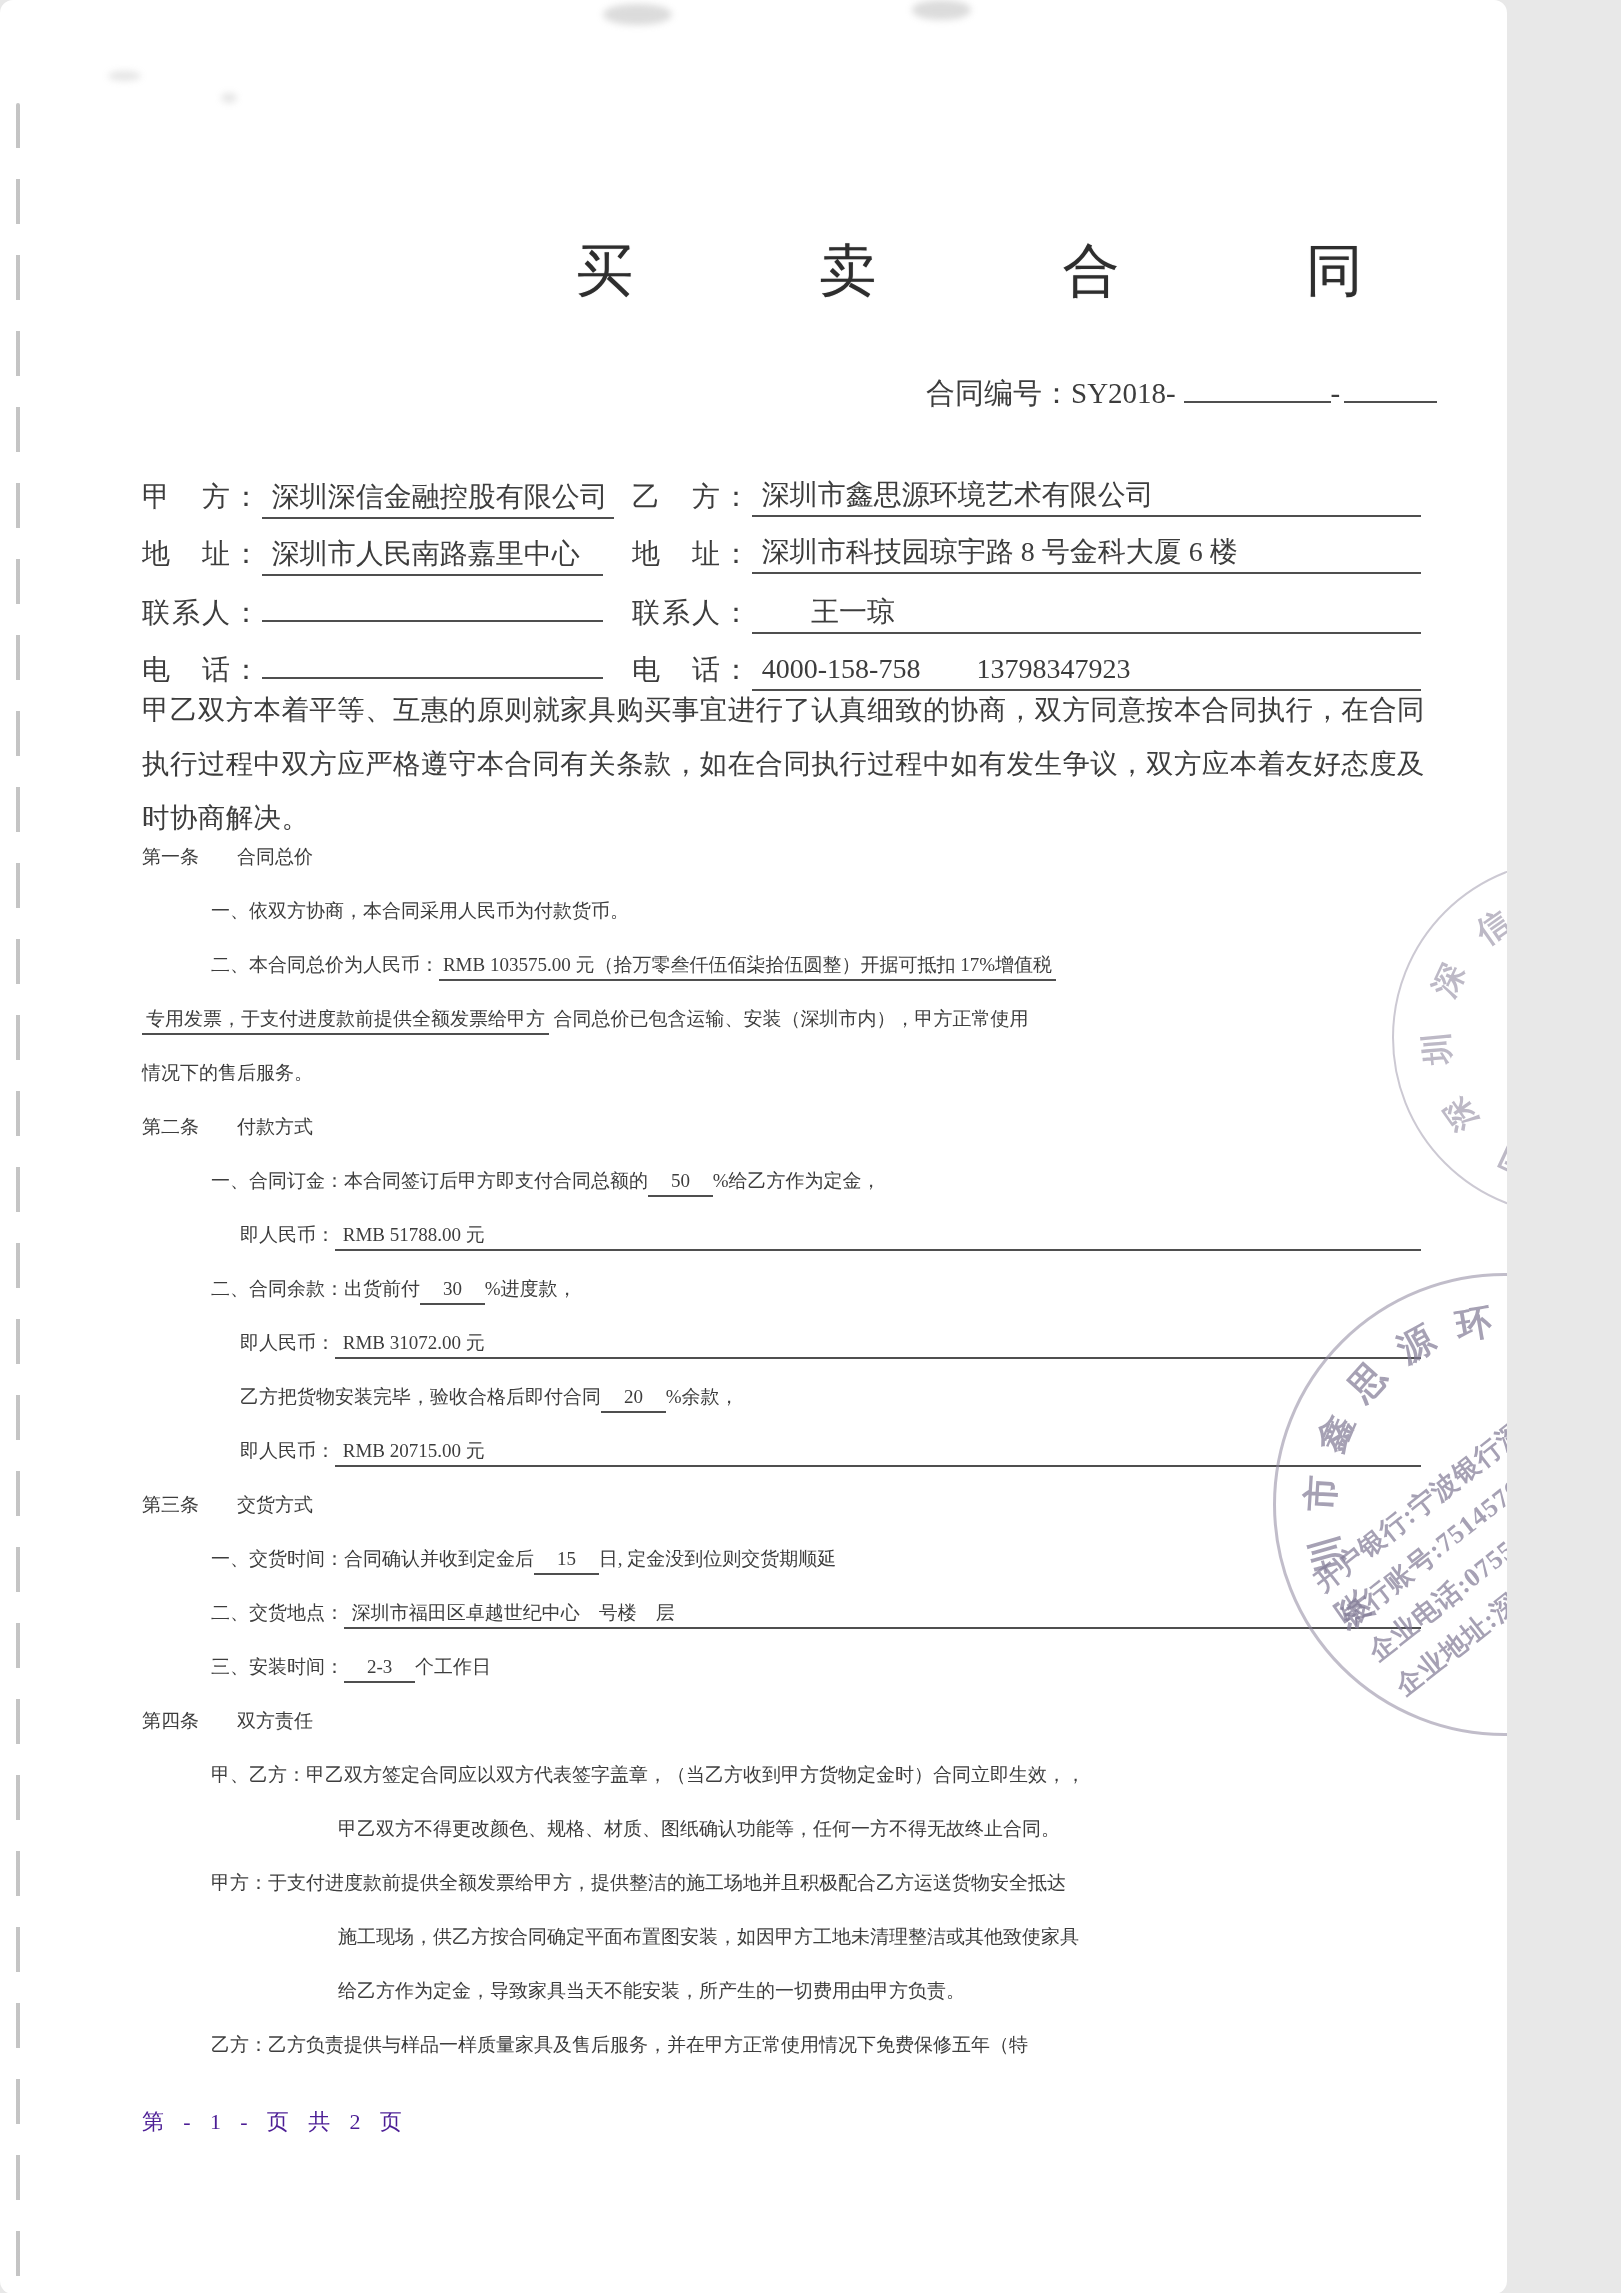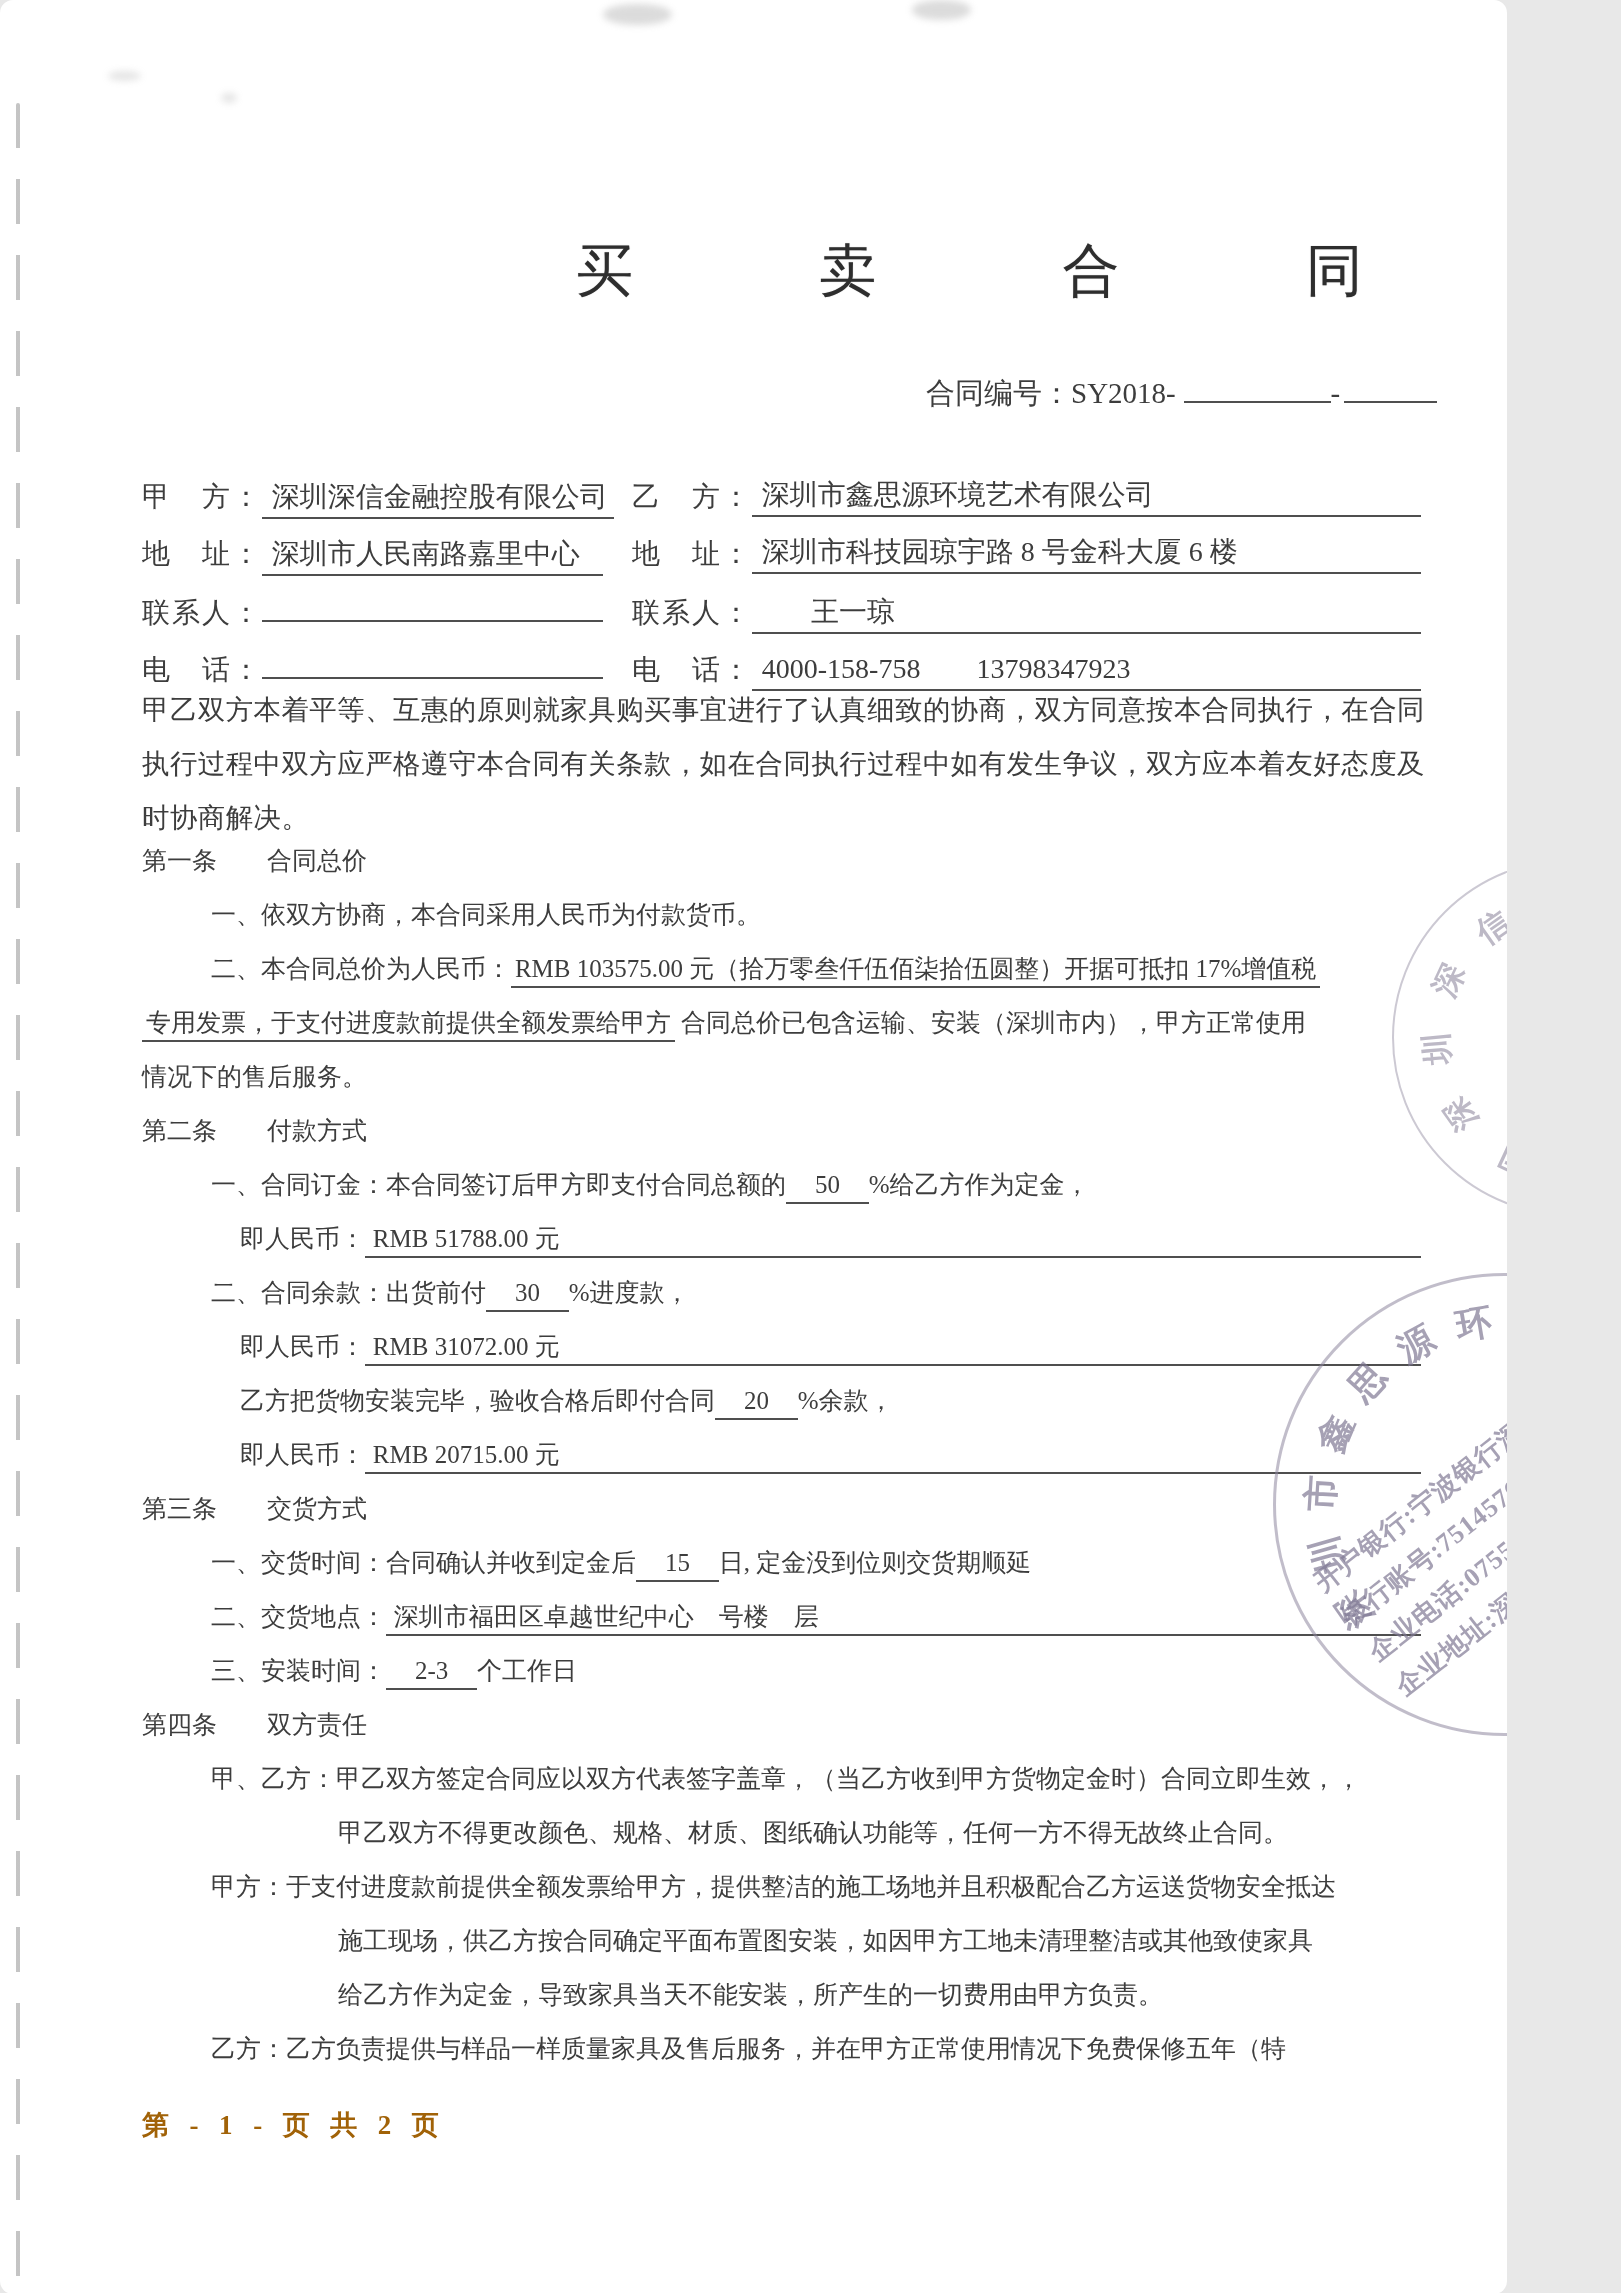--- a/index.html
+++ b/index.html
@@ -41,27 +41,27 @@
   .parties{position:absolute;left:142px;top:476px;width:1279px;}
   .party-row{display:flex;height:57px;align-items:baseline;font-size:28px;}
   .pcol-a{display:flex;width:461px;align-items:baseline;}
   .pcol-b{display:flex;flex:1;margin-left:29px;align-items:center;}
   .plabel{white-space:nowrap;letter-spacing:2px;}
   .pvalue{flex:1;border-bottom:2px solid #4f4f4f;white-space:nowrap;padding:0 5.9px 1px 9.8px;min-height:29px;}
 
   .preamble{position:absolute;left:142px;top:692px;width:1286px;font-size:27.4px;}
   .preamble div{height:54px;white-space:nowrap;letter-spacing:0.5px;}
 
-  #clauses{position:absolute;left:142px;top:844px;width:1279px;font-size:25px;}
+  #clauses{position:absolute;left:142px;top:844px;width:1279px;font-size:19px;}
   .line{display:flex;align-items:baseline;height:54px;white-space:nowrap;}
   .seg{white-space:pre;}
   .seg.u{border-bottom:2px solid #4f4f4f;padding:0 3.9px 1px 3.9px;}
   .seg.fill{flex:1;border-bottom:2px solid #4f4f4f;padding:0 3.9px 1px 7.8px;}
 
-  .footer{position:absolute;left:142px;top:2107px;font-size:27px;letter-spacing:6.9px;color:#a16207;font-weight:bold;}
+  .footer{position:absolute;left:142px;top:2107px;font-size:22px;letter-spacing:6.9px;color:#4c1d95;}
 
   
   .stamp{position:absolute;border-radius:50%;}
   .stamp-a{
     left:1392px;top:859px;width:353px;height:353px;
     border:2.9px solid rgba(142,136,158,.45);
     color:rgba(134,128,152,.55);
   }
   .stamp-b{
     left:1273px;top:1273px;width:457px;height:457px;

